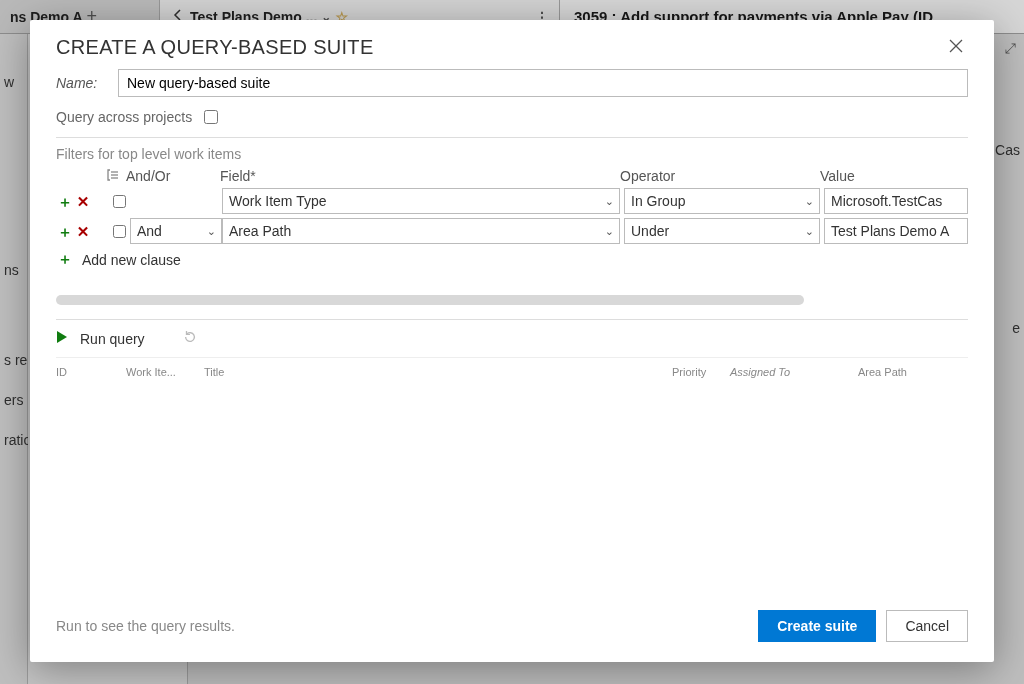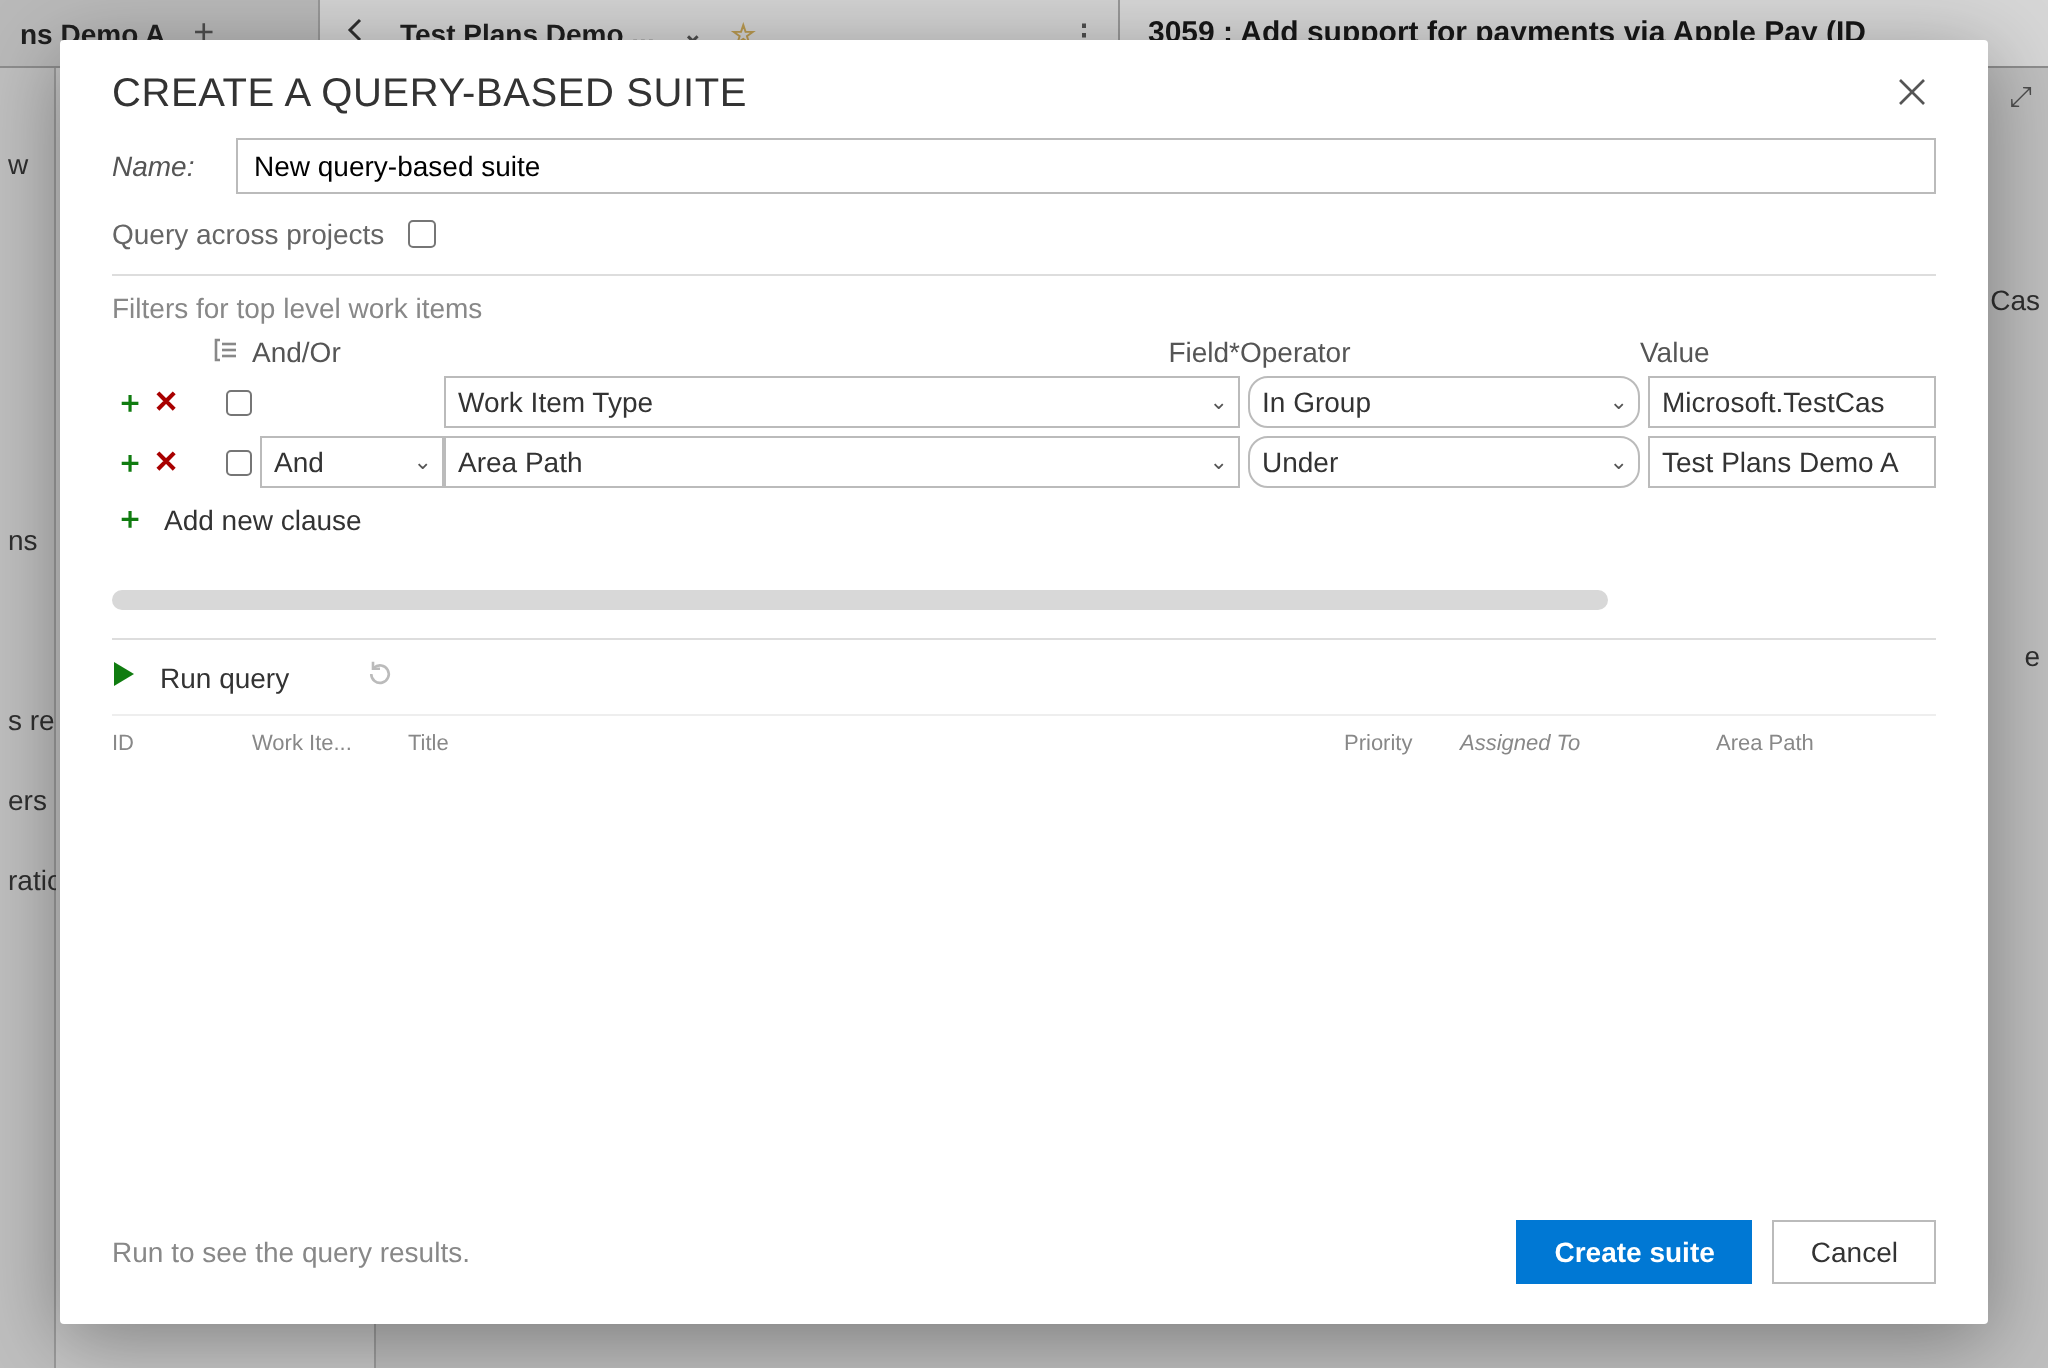--- a/index.html
+++ b/index.html
@@ -2,21 +2,21 @@
 <html><head>
 <meta charset="utf-8">
 <style>
   * { box-sizing: border-box; }
   html, body { margin: 0; padding: 0; height: 100%; font-family: -apple-system, BlinkMacSystemFont, "Segoe UI", sans-serif; font-size: 14px; color: #333; }
   body { width: 1024px; height: 684px; overflow: hidden; background: #fff; position: relative; }
 
   
   .bg-layer { position: absolute; inset: 0; background: #cfcfcf; }
   .bg-tabbar { position: absolute; top: 0; left: 0; right: 0; height: 34px; display: flex; align-items: stretch; background: #c9c9c9; border-bottom: 1px solid #999; }
-  .bg-tab { display: flex; align-items: center; padding: 12px 10px; border-right: 1px solid #a5a5a5; font-weight: 600; font-size: 14px; color: #222; height: 100%; gap:14px;}
+  .bg-tab { display: flex; align-items: center; padding: 12px 10px; border-right: 1px solid #a5a5a5; font-weight: 600; font-size: 14px; color: #222; height: 100%; gap:4px;}
   .bg-tab.active { background: #e4e4e4; }
   .bg-plus { color:#555; font-size:18px; font-weight:400;}
   .bg-back-arrow { width:16px; height:16px; }
   .bg-tab-chevron { color:#555; font-size:12px;}
   .bg-star { color:#c9a657; font-size:14px;}
   .bg-title-area { flex:1; background:#e9e9e9; padding:0 14px; display:flex; align-items:center; font-weight:700; font-size:15px; color:#1a1a1a;}
   .bg-expand-icon{ position:absolute; right:8px; top:40px; color:#555; font-size:14px;}
 
   .bg-sidebar { position: absolute; left: 0; top: 34px; width: 28px; bottom: 0; background: #d0d0d0; border-right: 1px solid #aaa; padding-top: 12px; }
   .bg-side-text { position:absolute; left:4px; color:#333; font-size:14px;}
@@ -53,37 +53,37 @@
 
   .hr { border:none; border-top:1px solid #ddd; margin:0 0 8px 0;}
 
   .filters-title { color:#888; margin-bottom:6px;}
 
   .filter-grid { width:100%; }
   .filter-header { display:flex; align-items:center; color:#555; font-size:14px; padding-bottom:4px;}
   .col-icons { width:50px;}
   .col-grp { width:18px;}
   .col-andor { width:96px; padding-left:2px;}
-  .col-field { width:400px;text-align:right;}
+  .col-field { width:400px;}
   .col-op { width:200px;}
   .col-val { flex:1;}
   .grp-icon svg { width:14px; height:12px;}
 
   .filter-row { display:flex; align-items:center; gap:0; margin-bottom:4px;}
   .row-icon-btn { width:18px; text-align:center; font-size:15px; font-weight:700; cursor:pointer; line-height:1;}
   .row-plus { color:#107c10;}
   .row-del { color:#a80000; margin-right:4px;}
   .row-chk-cell{ width:22px; display:flex; align-items:center; justify-content:center;}
   .row-chk { width:13px; height:13px;}
   .sel { border:1px solid #bbb; background:#fff; padding:4px 22px 4px 6px; font-size:14px; position:relative; }
   .sel .chev { position:absolute; right:5px; top:50%; transform:translateY(-50%); font-size:11px; color:#555; pointer-events:none;}
   .andor-empty { width:92px; }
   .sel-andor { width:92px;}
   .sel-field { width:398px; margin-right:4px;}
-  .sel-op { width:196px; margin-right:4px;border-radius:10px;}
+  .sel-op { width:196px; margin-right:4px;}
   .sel-val-input { border:1px solid #bbb; padding:4px 6px; font-size:14px; flex:1; min-width:0; white-space:nowrap; overflow:hidden;}
 
   .add-clause { display:flex; align-items:center; gap:8px; margin-top:6px; cursor:pointer;}
   .add-clause .plus { color:#107c10; font-size:15px; font-weight:700; width:18px; text-align:center;}
 
   .scroll-track { height:10px; background:#fff; border-radius:5px; margin:26px 0 10px 0; position:relative;}
   .scroll-thumb { position:absolute; left:0; top:0; height:10px; width:82%; background:#d8d8d8; border-radius:5px;}
 
   .hr2 { border:none; border-top:1px solid #ddd; margin:4px 0 10px 0;}
 

